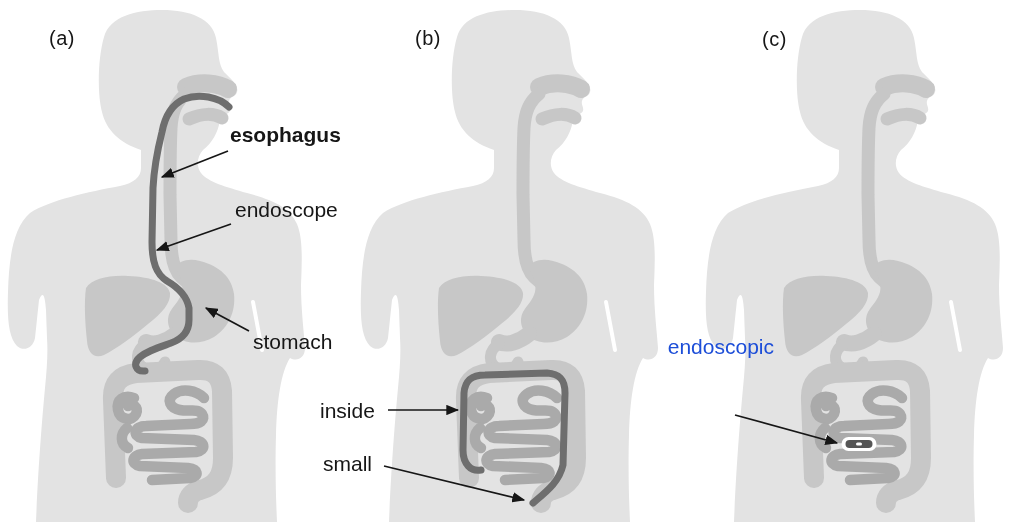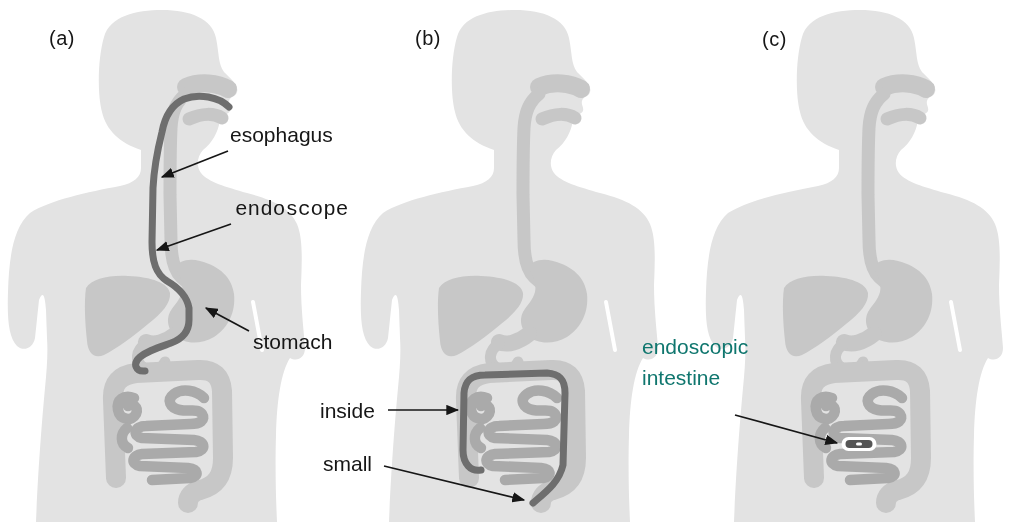--- a/index.html
+++ b/index.html
@@ -4,22 +4,22 @@
 <style>
   html,body{margin:0;padding:0;background:#fff;}
   #stage{
     position:relative;width:1024px;height:522px;background:#fff;overflow:hidden;
     font-family:"Liberation Sans","DejaVu Sans",sans-serif;color:#161616;
   }
   #figure-svg{position:absolute;left:0;top:0;}
   .lbl{position:absolute;font-size:21px;line-height:24px;color:#161616;white-space:nowrap;}
   .panel-letter{position:absolute;font-size:20px;line-height:22px;color:#161616;letter-spacing:0.5px;}
   .caption{
-    position:absolute;left:642px;top:331px;width:132px;text-align:left;
-    font-size:21px;line-height:31px;color:#0f766e;
+    position:absolute;left:642px;top:331px;width:132px;text-align:right;
+    font-size:21px;line-height:31px;color:#1d4ed8;
   }
 </style>
 </head>
 <body>
 
 <div id="stage">
 
   <svg id="figure-svg" width="1024" height="522" viewBox="0 0 1024 522">
     <defs>
       <marker id="arrow" viewBox="0 0 10 8" refX="9" refY="4" markerWidth="13" markerHeight="10.4" markerUnits="userSpaceOnUse" orient="auto-start-reverse">
@@ -135,25 +135,24 @@
       <line x1="388" y1="410" x2="458" y2="410" marker-end="url(#arrow)"></line>
       <line x1="384" y1="466" x2="524" y2="500" marker-end="url(#arrow)"></line>
       <line x1="735" y1="415" x2="837" y2="443" marker-end="url(#arrow)"></line>
     </g>
   </svg>
 
   <div class="panel-letter" style="left:49px;top:27px;">(a)</div>
   <div class="panel-letter" style="left:415px;top:27px;">(b)</div>
   <div class="panel-letter" style="left:762px;top:28px;">(c)</div>
 
-  <div class="lbl" style="left:230px;top:123px;">esophagus</div>
-  <div class="lbl" style="left:235px;top:198px;font-family:Liberation Mono, monospace;">endoscope</div>
+  <div class="lbl" style="left:230px;top:123px;font-weight:bold;">esophagus</div>
+  <div class="lbl" style="left:235px;top:198px;">endoscope</div>
   <div class="lbl" style="left:253px;top:330px;">stomach</div>
 
   <div class="lbl" style="left:320px;top:399px;">inside</div>
   <div class="lbl" style="left:323px;top:452px;">small</div>
 
   <div class="caption">
     <div>endoscopic</div>
-    <div>intestine</div>
   </div>
 
 </div>
 
 </body></html>

